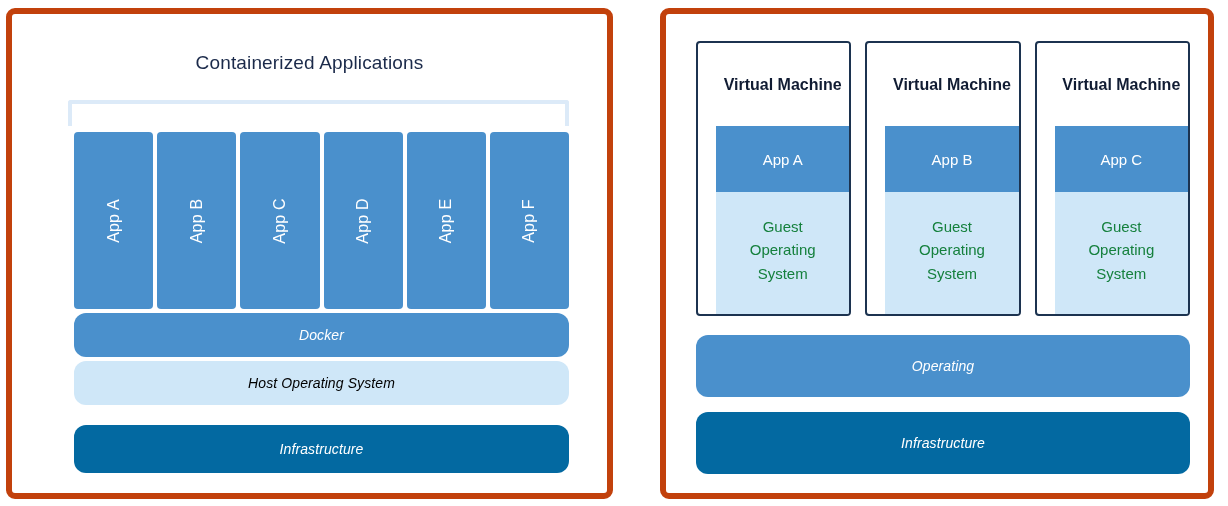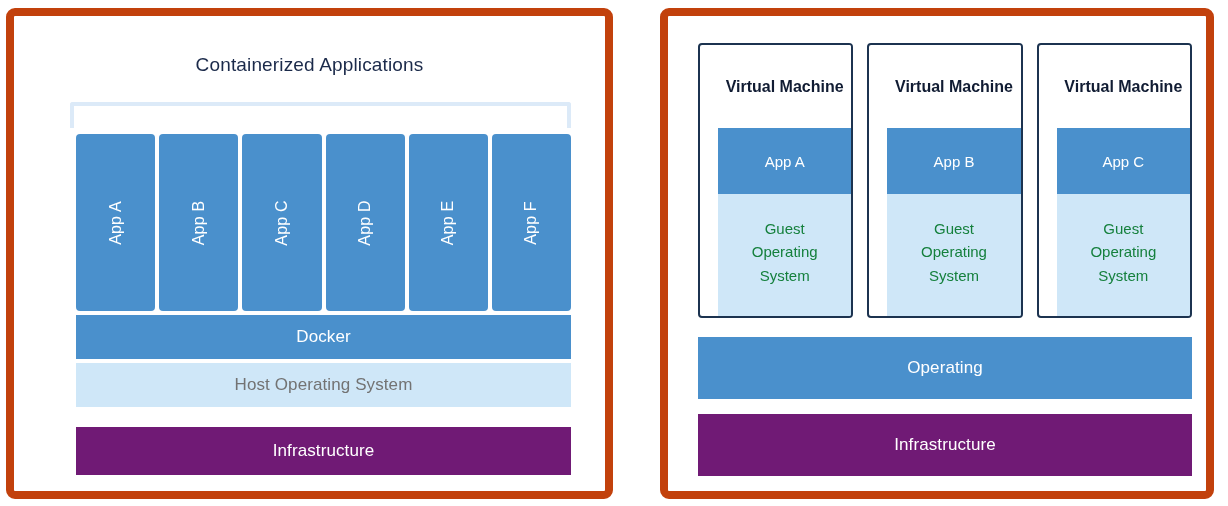--- a/index.html
+++ b/index.html
@@ -14,21 +14,21 @@
   .stage {
     position: relative;
     width: 1228px;
     height: 506px;
     background: #ffffff;
   }
 
   
   .panel {
     position: absolute;
-    border: 8px solid #c2410c;
+    border: 6px solid #c2410c;
     border-radius: 9px;
     background: #ffffff;
   }
   #panel-containers { left: 6px;  top: 8px; width: 607px; height: 491px; }
   #panel-vms        { left: 660px; top: 8px; width: 554px; height: 491px; }
 
   
   .panel-title {
     position: absolute;
     left: 0; right: 0;
@@ -80,28 +80,29 @@
     white-space: nowrap;
     letter-spacing: .2px;
   }
 
   
   .bar {
     position: absolute;
     display: flex;
     align-items: center;
     justify-content: center;
-    border-radius: 0;
-    font-size: 17px;
+    border-radius: 12px;
+    font-size: 14px;
     white-space: nowrap;
     letter-spacing: .1px;
+    font-style: italic;
   }
   .bar--blue  { background: #4a90cc; color: #ffffff; }
-  .bar--light { background: #cfe7f8; color: #737373; }
-  .bar--green { background: #701a75; color: #ffffff; }
+  .bar--light { background: #cfe7f8; color: #000000; }
+  .bar--green { background: #0369a1; color: #ffffff; }
 
   #bar-docker  { left: 62px; top: 299px; width: 495px; height: 44px; }
   #bar-host-os { left: 62px; top: 347px; width: 495px; height: 44px; }
   #bar-infra-l { left: 62px; top: 411px; width: 495px; height: 48px; }
 
   
   .vm-row {
     position: absolute;
     left: 690px - 660px;
     top: 27px;

